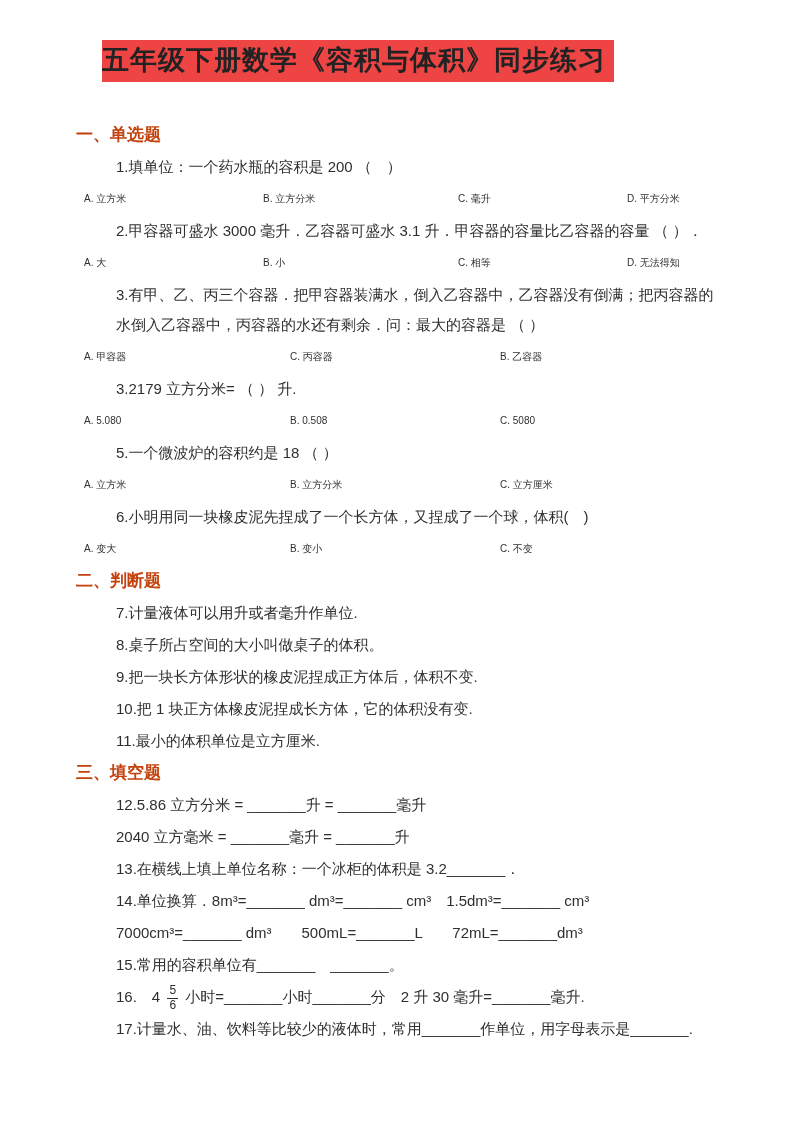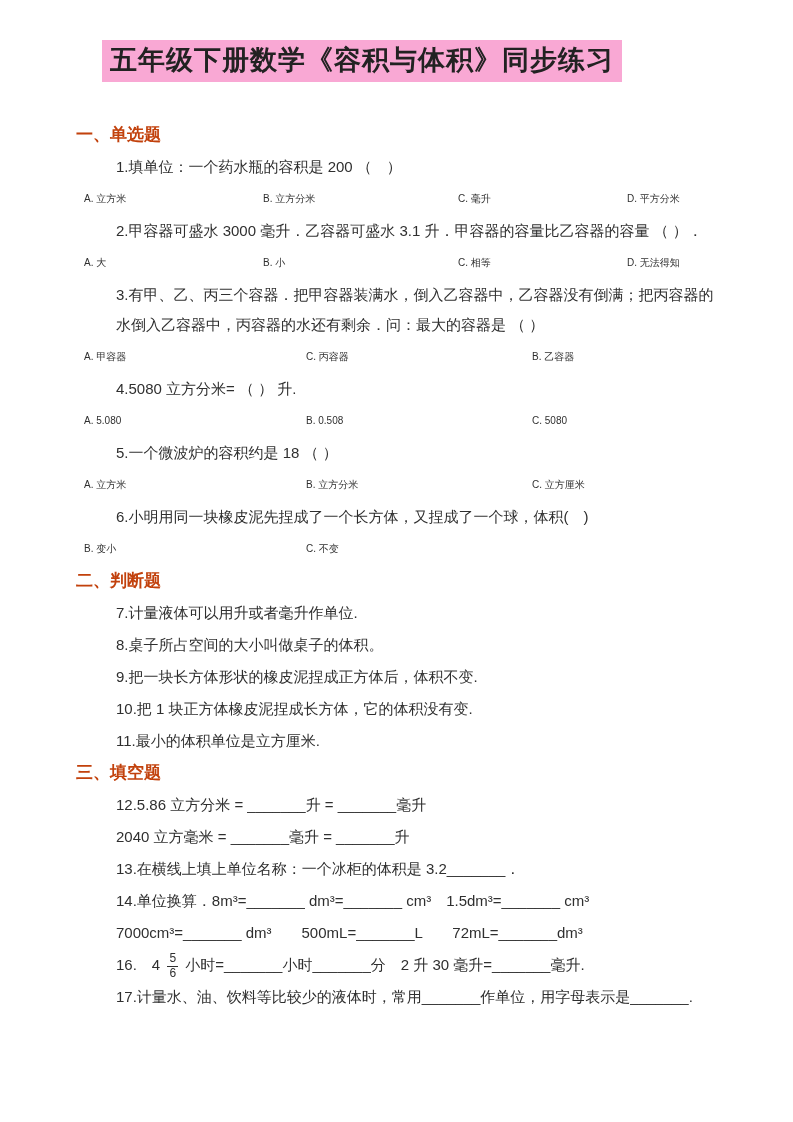--- a/index.html
+++ b/index.html
@@ -8,22 +8,22 @@
     width:793px; height:1122px;
     background:#ffffff;
     font-family:"Liberation Sans","DejaVu Sans",sans-serif;
     color:#2f2f2f;
     overflow:hidden;
   }
   .content { padding:40px 75px 0 76px; }
   .doc-title {
     display:inline-block;
     margin:0 0 36px 26px;
-    padding:4px 8px 6px 8px;
-    background:#f9a8d4;
+    padding:4px 8px 6px 0;
+    background:#ef4444;
     color:#222222;
     font-size:27px;
     font-weight:bold;
     letter-spacing:1px;
     line-height:32px;
   }
   .title-wrap { line-height:0; }
   .section-heading {
     font-size:17px;
     font-weight:bold;
@@ -39,21 +39,21 @@
     margin-left:40px;
   }
   .opts {
     display:grid;
     padding-left:8px;
     font-size:10px;
     line-height:30px;
     margin-bottom:2px;
   }
   .opts-4 { grid-template-columns:179px 195px 169px 1fr; }
-  .opts-3 { grid-template-columns:206px 210px 1fr;gap:16px; }
+  .opts-3 { grid-template-columns:206px 210px 1fr; }
   .frac {
     display:inline-block;
     vertical-align:-0.55em;
     text-align:center;
     font-size:12px;
     line-height:1.1;
     margin:0 3px;
   }
   .frac .num { display:block; padding:0 2px; }
   .frac .den { display:block; border-top:1px solid #2f2f2f; padding:0 2px; }
@@ -86,55 +86,57 @@
       <span>D. 无法得知</span>
     </div>
 
     <div class="line">3.有甲、乙、丙三个容器．把甲容器装满水，倒入乙容器中，乙容器没有倒满；把丙容器的水倒入乙容器中，丙容器的水还有剩余．问：最大的容器是 （ ）</div>
     <div class="opts opts-3">
       <span>A. 甲容器</span>
       <span>C. 丙容器</span>
       <span>B. 乙容器</span>
     </div>
 
-    <div class="line">4.5080 立方分米= （ ） 升.</div>
+    <div class="line">3.2179 立方分米= （ ） 升.</div>
     <div class="opts opts-3">
       <span>A. 5.080</span>
       <span>B. 0.508</span>
       <span>C. 5080</span>
     </div>
 
     <div class="line">5.一个微波炉的容积约是 18 （ ）</div>
     <div class="opts opts-3">
       <span>A. 立方米</span>
       <span>B. 立方分米</span>
       <span>C. 立方厘米</span>
     </div>
 
     <div class="line">6.小明用同一块橡皮泥先捏成了一个长方体，又捏成了一个球，体积(　)</div>
     <div class="opts opts-3">
+      <span>A. 变大</span>
       <span>B. 变小</span>
       <span>C. 不变</span>
     </div>
 
     <div class="section-heading">二、判断题</div>
 
     <div class="line">7.计量液体可以用升或者毫升作单位.</div>
     <div class="line">8.桌子所占空间的大小叫做桌子的体积。</div>
     <div class="line">9.把一块长方体形状的橡皮泥捏成正方体后，体积不变.</div>
     <div class="line">10.把 1 块正方体橡皮泥捏成长方体，它的体积没有变.</div>
     <div class="line">11.最小的体积单位是立方厘米.</div>
 
     <div class="section-heading">三、填空题</div>
 
     <div class="line">12.5.86 立方分米 = _______升 = _______毫升</div>
     <div class="line">2040 立方毫米 = _______毫升 = _______升</div>
     <div class="line">13.在横线上填上单位名称：一个冰柜的体积是 3.2_______．</div>
     <div class="line">14.单位换算．8m³=_______ dm³=_______ cm³　1.5dm³=_______ cm³</div>
     <div class="line">7000cm³=_______ dm³　　500mL=_______L　　72mL=_______dm³</div>
+    <div class="line">15.常用的容积单位有_______　_______。</div>
 
     <div class="line">
       <span>16.　4 </span><span class="frac"><span class="num">5</span><span class="den">6</span></span><span> 小时=_______小时_______分　2 升 30 毫升=_______毫升.</span>
     </div>
 
     <div class="line">17.计量水、油、饮料等比较少的液体时，常用_______作单位，用字母表示是_______.</div>
 
   </div>
 </div>
 

